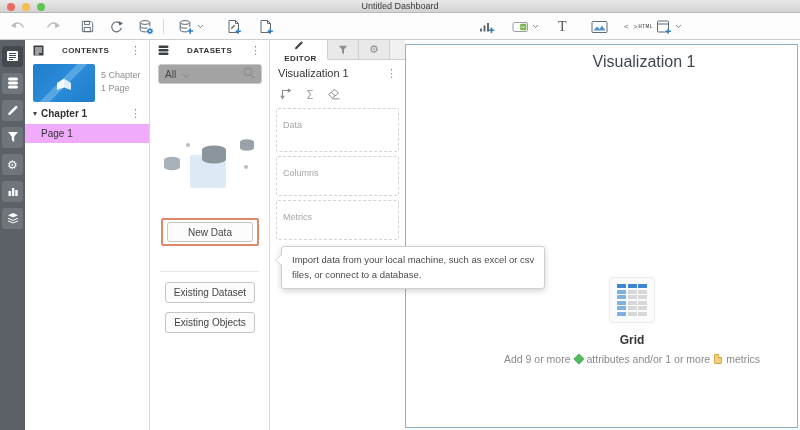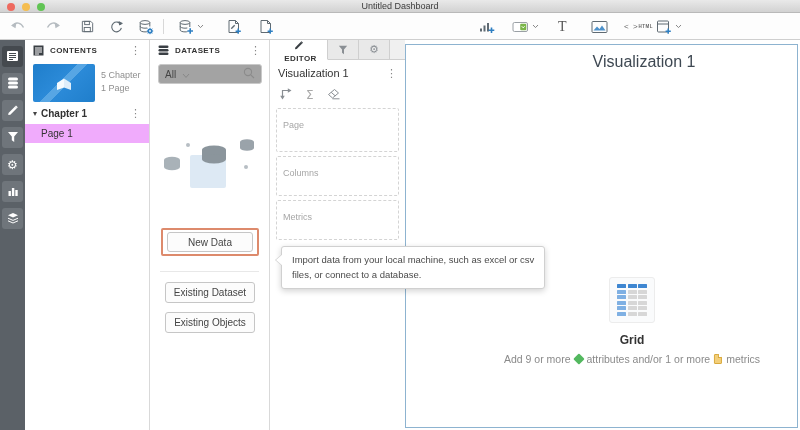--- a/index.html
+++ b/index.html
@@ -27,41 +27,41 @@
 
   
   .strip { position:absolute; left:0; top:40px; width:25px; height:390px; background:#5b6167; }
   .tile { position:absolute; left:2px; width:21px; height:21px; border-radius:3px; background:#6f757b;
     display:flex; align-items:center; justify-content:center; }
   .tile.active { background:#454a4f; }
   .gearglyph { font-family:"DejaVu Sans", sans-serif; color:#fff; font-size:12px; line-height:1; }
 
   .panel { position:absolute; top:40px; background:#fff; border-right:1px solid #d9d9d9; }
   .phead { position:absolute; left:0; right:0; top:0; height:21px; display:flex; align-items:center; padding:0 6px 0 8px; }
-  .phead .lbl { font-size:8px; font-weight:bold; letter-spacing:.4px; color:#333; margin-left:6px; flex:1; }
+  .phead .lbl { font-size:8px; font-weight:bold; letter-spacing:.4px; color:#333; margin-left:18px; flex:1; }
   .kebab { font-family:"DejaVu Sans", sans-serif; color:#888; font-size:11px; line-height:1; padding:0 2px; }
 
   
   .thumb { position:absolute; left:8px; top:24px; width:62px; height:38px; border-radius:2px;
     background:linear-gradient(135deg,#1f7ecb 0%,#2b8ad8 45%,#57a6e4 45%,#57a6e4 55%,#2b8ad8 55%,#1f7ecb 100%);
     display:flex; align-items:center; justify-content:center; }
   .thumbcap { position:absolute; left:76px; top:29px; font-size:9px; color:#8f8f8f; line-height:13px; }
   .chaprow { position:absolute; left:0; right:0; top:64px; height:19px; display:flex; align-items:center; padding:0 6px 0 8px; }
   .chaprow .tri { font-family:"DejaVu Sans", sans-serif; font-size:8px; color:#444; margin-right:4px; }
   .chaprow .txt { font-size:10px; font-weight:bold; color:#333; flex:1; }
   .pagerow { position:absolute; left:0; right:0; top:84px; height:19px; background:#f0abfc;
     display:flex; align-items:center; padding-left:16px; font-size:10px; color:#333; }
 
   
   .searchbox { position:absolute; left:8px; top:24px; width:104px; height:20px; border:1px solid #c9c9c9;
     border-radius:3px; display:flex; align-items:center; padding:0 6px; background:#a3a3a3; }
   .searchbox .val { font-size:10px; color:#444; }
   .illus { position:absolute; left:0; right:0; top:96px; height:64px; }
   .addhead { position:absolute; left:0; right:0; top:172px; text-align:center; font-size:11px; font-weight:bold; color:#333; }
-  .newwrap { position:absolute; left:11px; top:188px; width:98px; height:28px; border:2px solid #dd8a6c; border-radius:2px;
+  .newwrap { position:absolute; left:11px; top:178px; width:98px; height:28px; border:2px solid #dd8a6c; border-radius:2px;
     display:flex; align-items:center; justify-content:center; }
   .btn-light { background:#fcfcfc; border:1px solid #c6c6c6; border-radius:3px; font-size:10px; color:#444;
     display:flex; align-items:center; justify-content:center; }
   .dsdiv { position:absolute; left:10px; right:10px; top:231px; border-top:1px solid #e8e8e8; }
 
   
   .tabs { position:absolute; left:0; right:0; top:0; height:20px; display:flex; background:#f0f0f0; }
   .tab { display:flex; align-items:center; justify-content:center; border-right:1px solid #cfcfcf; border-bottom:1px solid #cfcfcf; background:#e9e9e9; }
   .tab.active { background:#fff; border-bottom:1px solid #fff;flex-direction:column; }
   .tab .tl2 { font-size:8px; font-weight:bold; letter-spacing:.4px; color:#333; margin-left:4px; }
@@ -374,21 +374,21 @@
             <polygon points="8.8,1.2 12.5,3.5 8.8,5.8" fill="#8a8f94"></polygon>
           </svg></span>
       <span class="sigma">Σ</span>
       <span><svg width="14" height="12" viewBox="0 0 14 12">
             <path d="M5.5 10 L1.5 6.5 7.5 1.5 11.5 5 z" fill="none" stroke="#8a8f94"></path>
             <path d="M4.2 4.3 L8.2 7.8" stroke="#8a8f94"></path>
             <path d="M5.5 10.8 h7" stroke="#8a8f94"></path>
           </svg></span>
     </div>
     <div class="dropzone" style="top:68px; height:44px;">
-      <span class="dl">Page</span>
+      <span class="dl">Data</span>
     </div>
     <div class="dropzone" style="top:116px; height:40px;">
       <span class="dl">Columns</span>
     </div>
     <div class="dropzone" style="top:160px; height:40px;">
       <span class="dl">Metrics</span>
     </div>
   </div>
 
   <div class="canvas">

